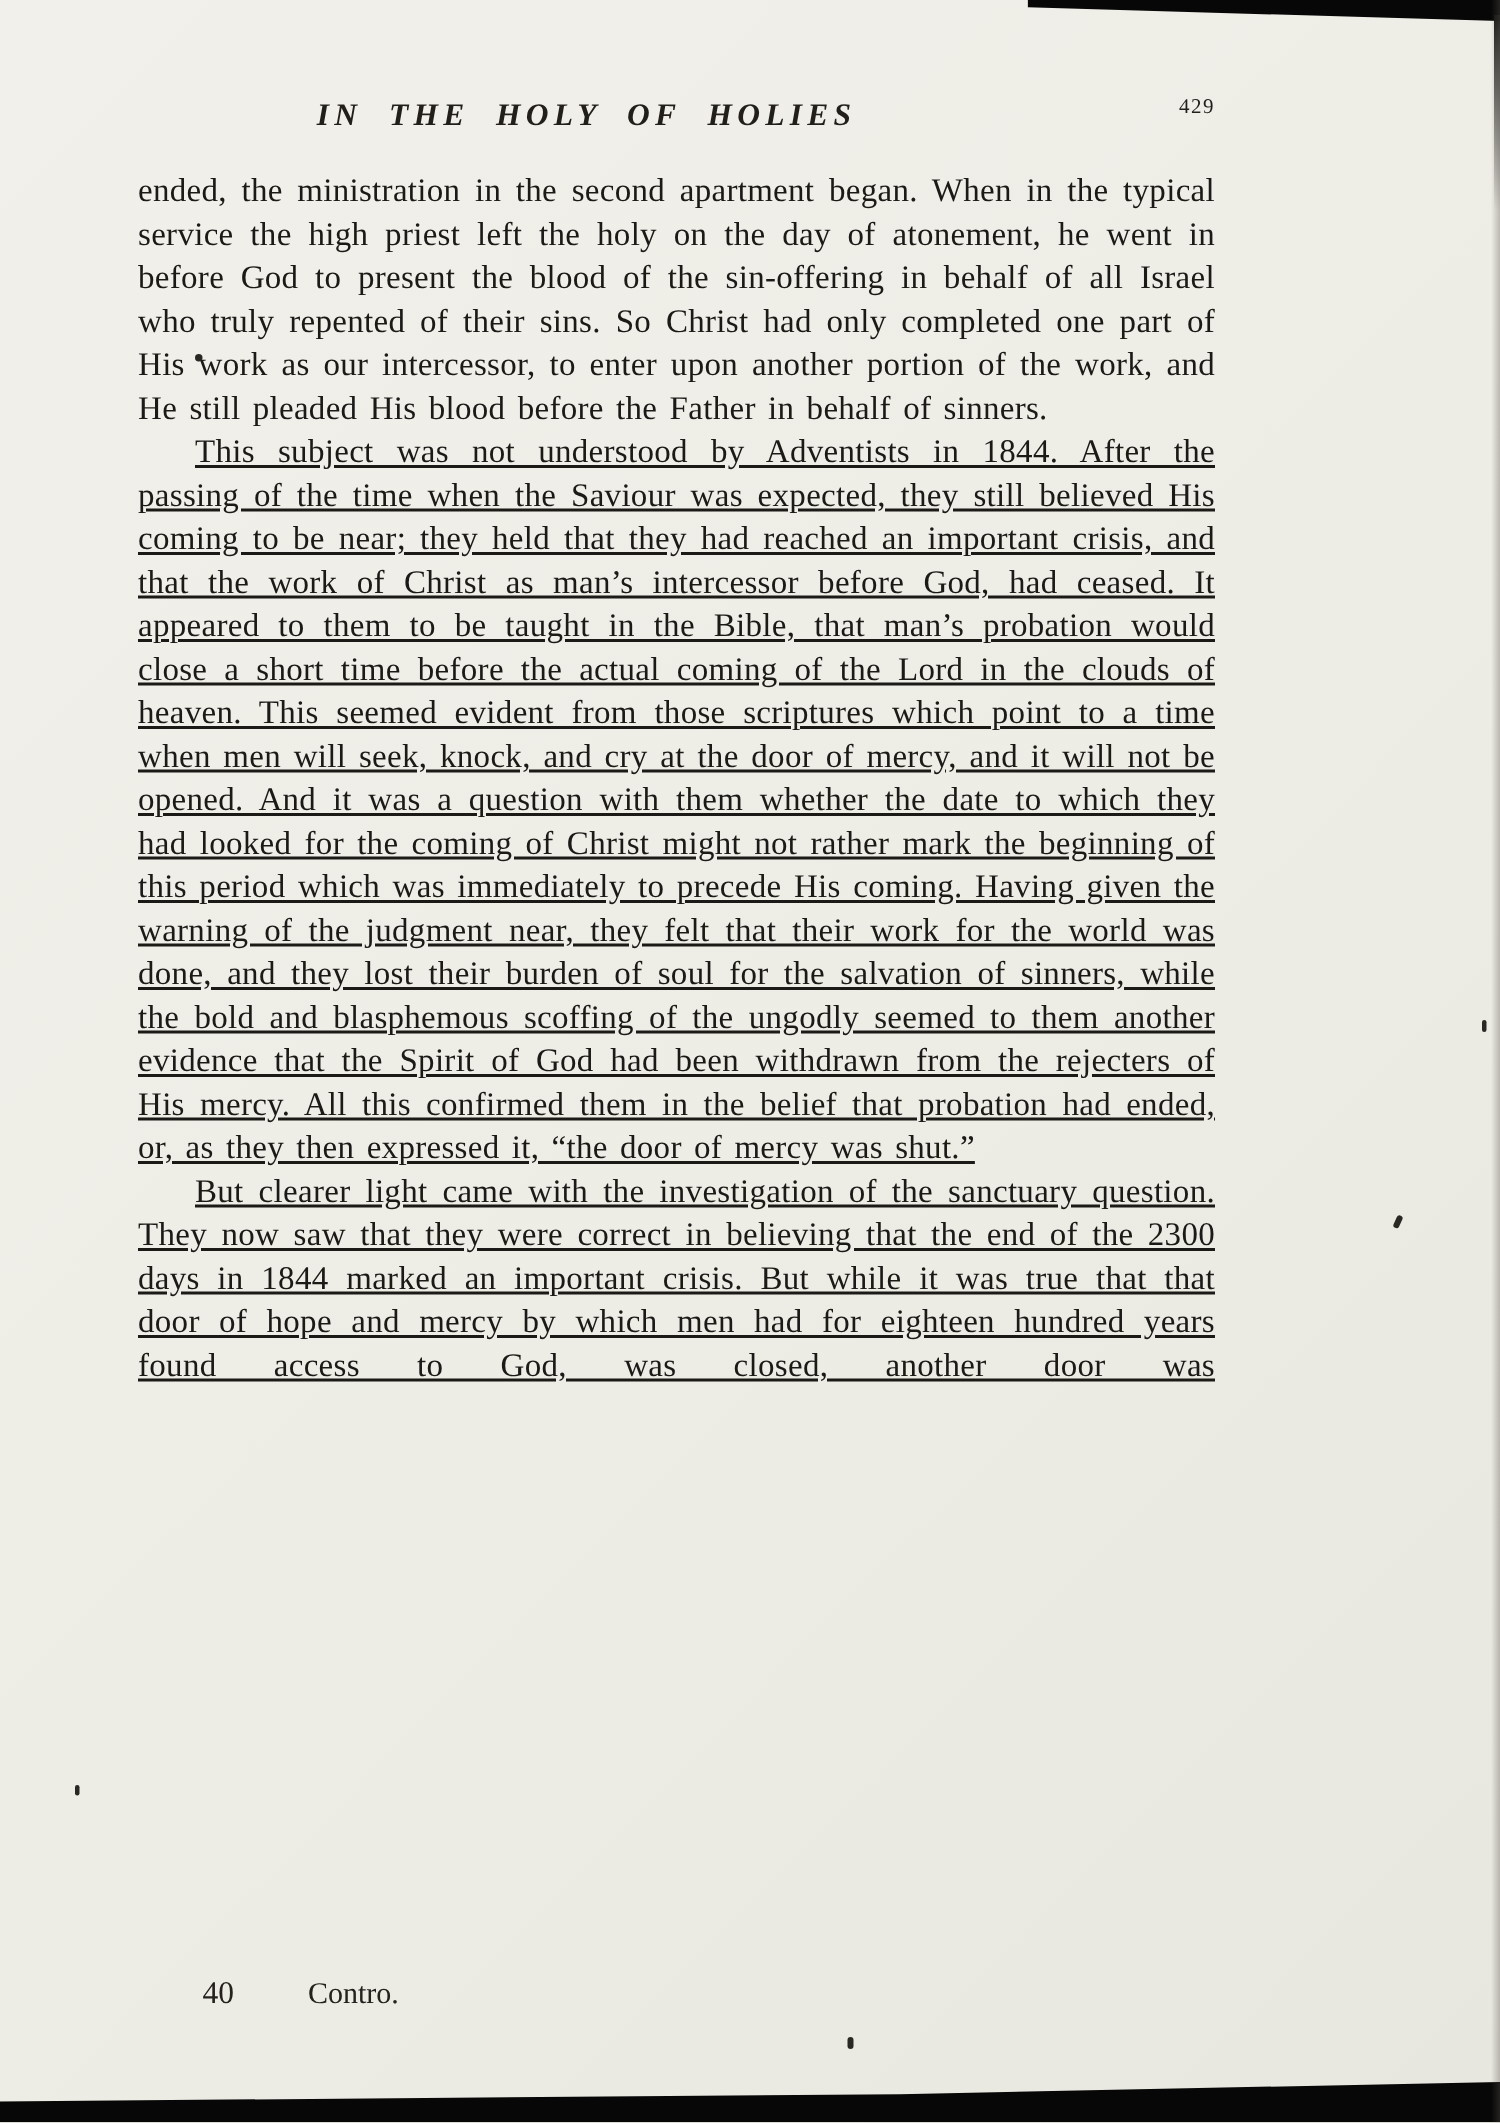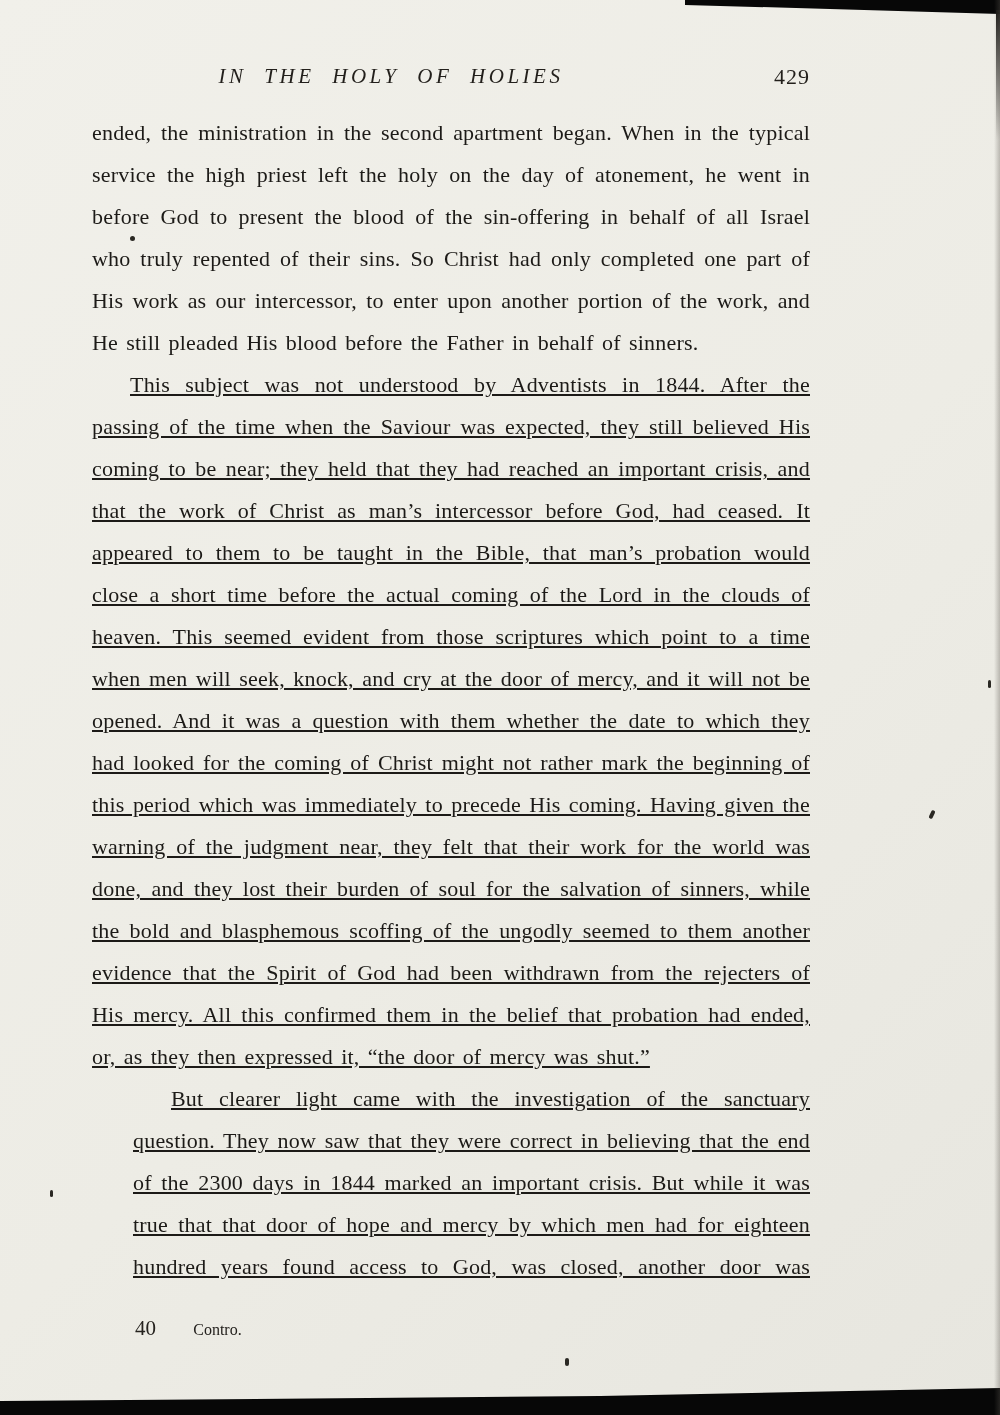--- a/index.html
+++ b/index.html
@@ -32,65 +32,65 @@
   .running-header {
     position: absolute;
     left: 0;
     right: 120px;
     text-align: center;
     font-style: italic;
     font-size: 21px;
     letter-spacing: 3.5px;
     word-spacing: 9px;
     color: #221f1b;
+    font-weight: bold;
   }
   .page-number {
     position: absolute;
     right: 0;
     top: 0;
-    font-size: 22px;
+    font-size: 14px;
     letter-spacing: 1px;
     color: #221f1b;
   }
 
   
   .page-body {
     position: absolute;
     top: 112px;
     left: 92px;
     width: 718px;
     font-size: 22px;
-    line-height: 42px;
+    line-height: 29px;
     text-align: justify;
     word-spacing: 2.5px;
     letter-spacing: 0.2px;
   }
   .page-body p {
     margin: 0;
   }
   .page-body p.indent {
     text-indent: 38px;
     text-decoration: underline;
   }
   .page-body p.justify-last {
     text-align-last: justify;
-    margin-left: 41px;
   }
 
   
   .page-footer {
     position: absolute;
     top: 1316px;
     left: 135px;
     font-size: 21px;
     color: #25221e;
   }
   .page-footer .catchword {
-    margin-left: 32px;
-    font-size: 16px;
+    margin-left: 44px;
+    font-size: 20px;
   }
 
   
   .artifact {
     position: absolute;
     background: #070707;
   }
   .artifact-top-edge {
     top: 0;
     left: 685px;

